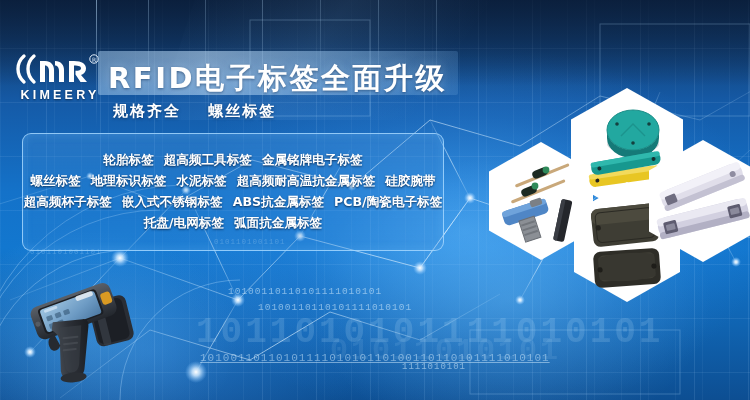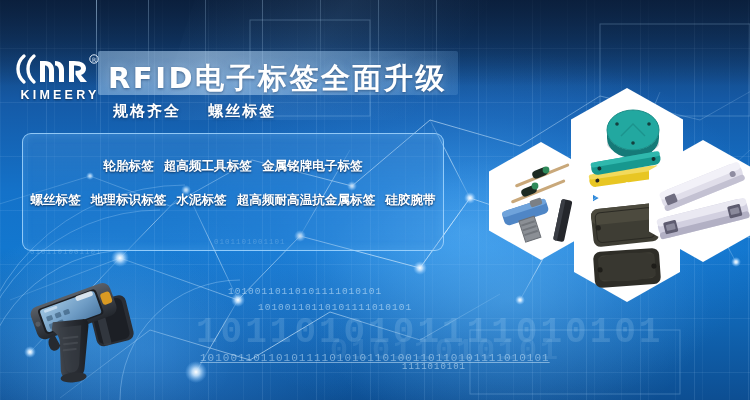--- a/index.html
+++ b/index.html
@@ -247,20 +247,28 @@
       <span class="ti">金属铭牌电子标签</span>
     </div>
     <div class="tagrow">
       <span class="ti">螺丝标签</span>
       <span class="ti">地理标识标签</span>
       <span class="ti">水泥标签</span>
       <span class="ti">超高频耐高温抗金属标签</span>
       <span class="ti">硅胶腕带</span>
     </div>
     <div class="tagrow">
+      <span class="ti">超高频杯子标签</span>
+      <span class="ti">嵌入式不锈钢标签</span>
+      <span class="ti">ABS抗金属标签</span>
+      <span class="ti">PCB/陶瓷电子标签</span>
+    </div>
+    <div class="tagrow">
+      <span class="ti">托盘/电网标签</span>
+      <span class="ti">弧面抗金属标签</span>
     </div>
   </div>
 
   <div class="hexwrap" style="left:489px;top:142px;width:104px;height:118px;">
     <div class="hex" style="left:0;top:0;width:104px;height:118px;"></div>
     <svg width="104" height="118" viewBox="0 0 104 118" style="position:absolute;left:0;top:0;">
 
       <g>
         <rect x="24" y="32" width="58" height="3" rx="1.5" fill="#c9a87a" transform="rotate(-22 53 33)"></rect>
         <rect x="43" y="27" width="16" height="8" rx="4" fill="#1d2b22" transform="rotate(-22 51 31)"></rect>

